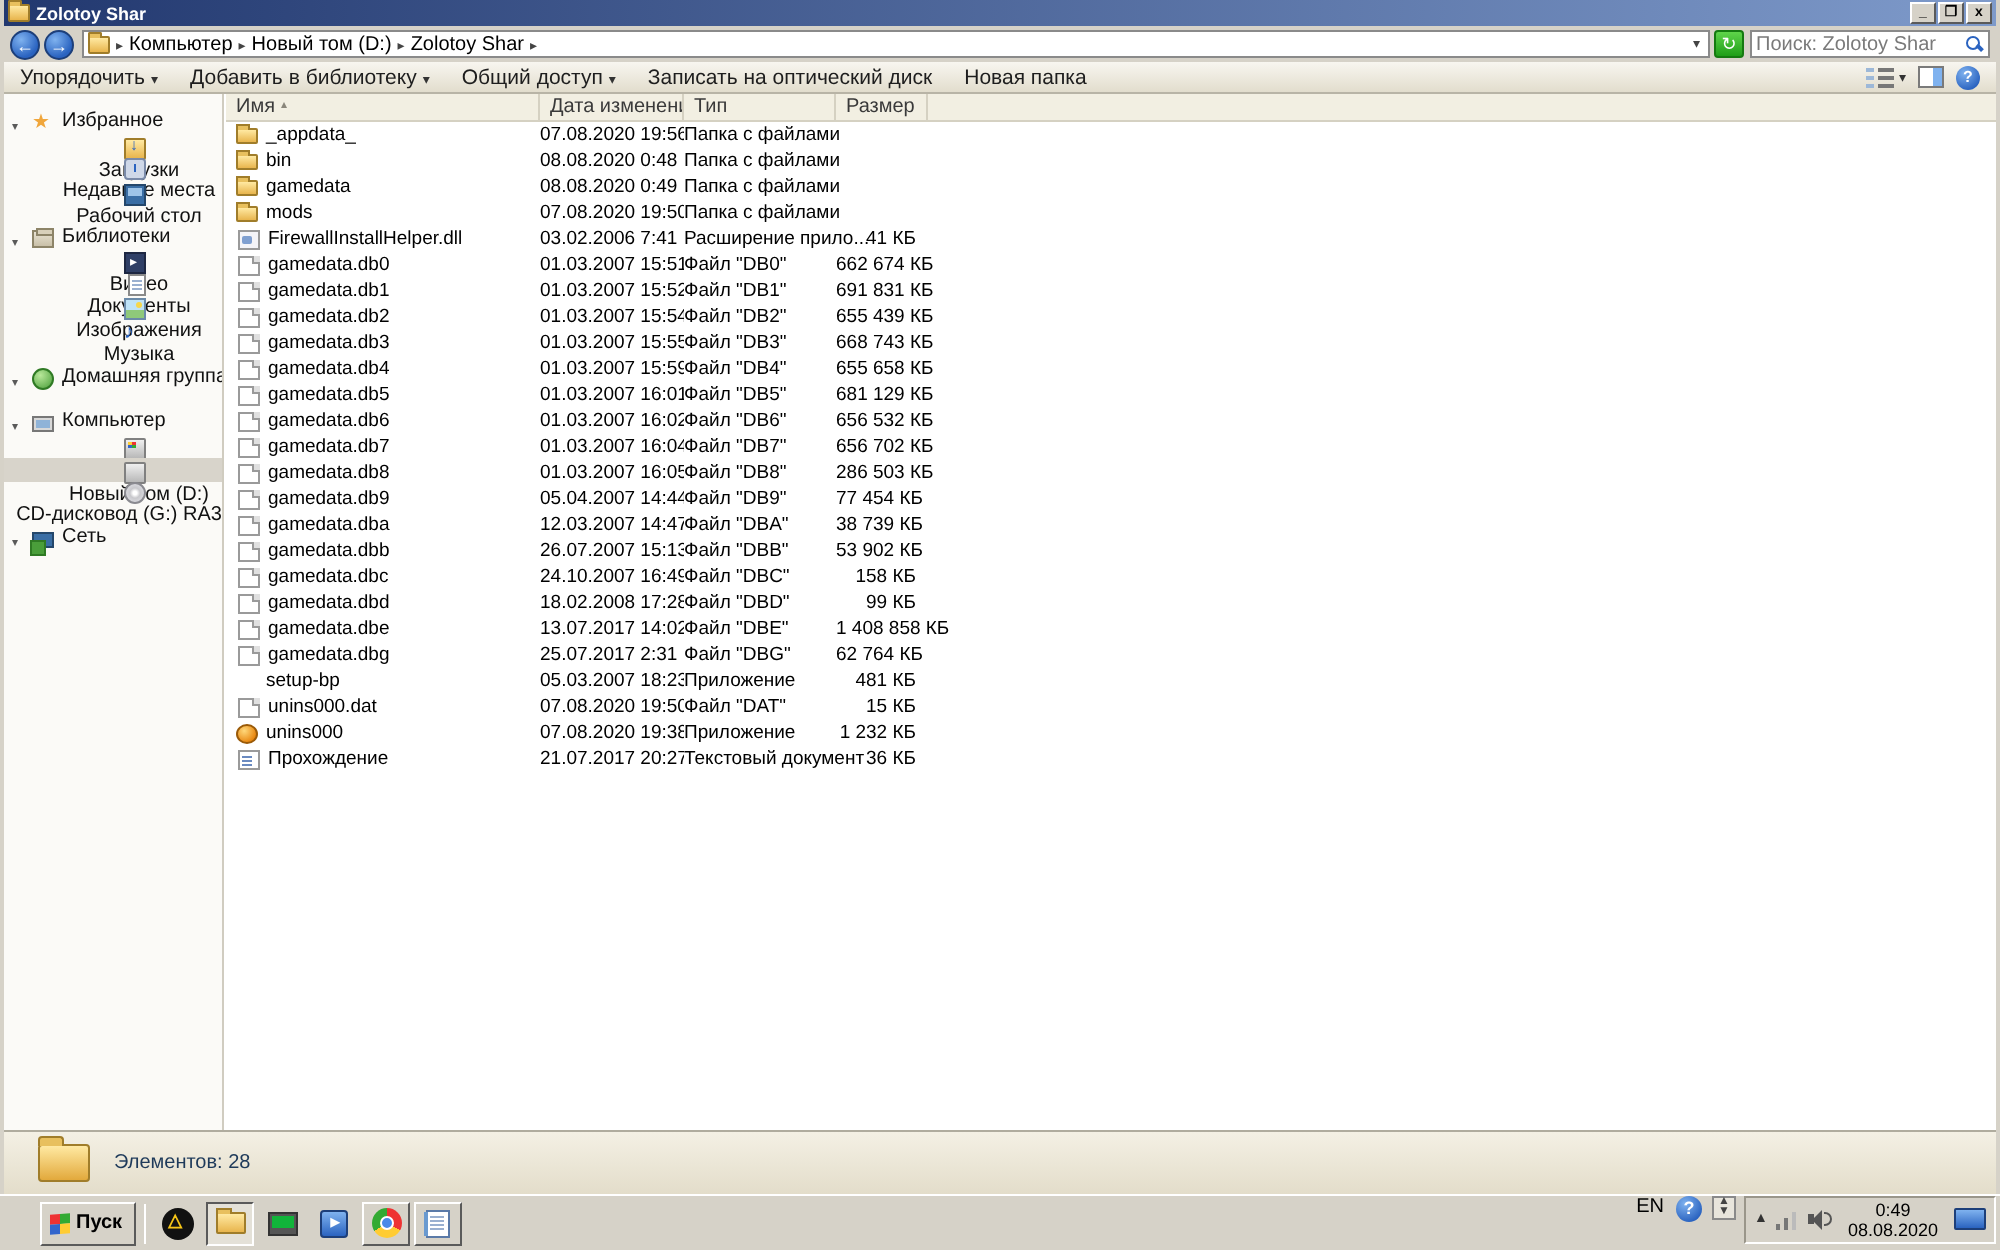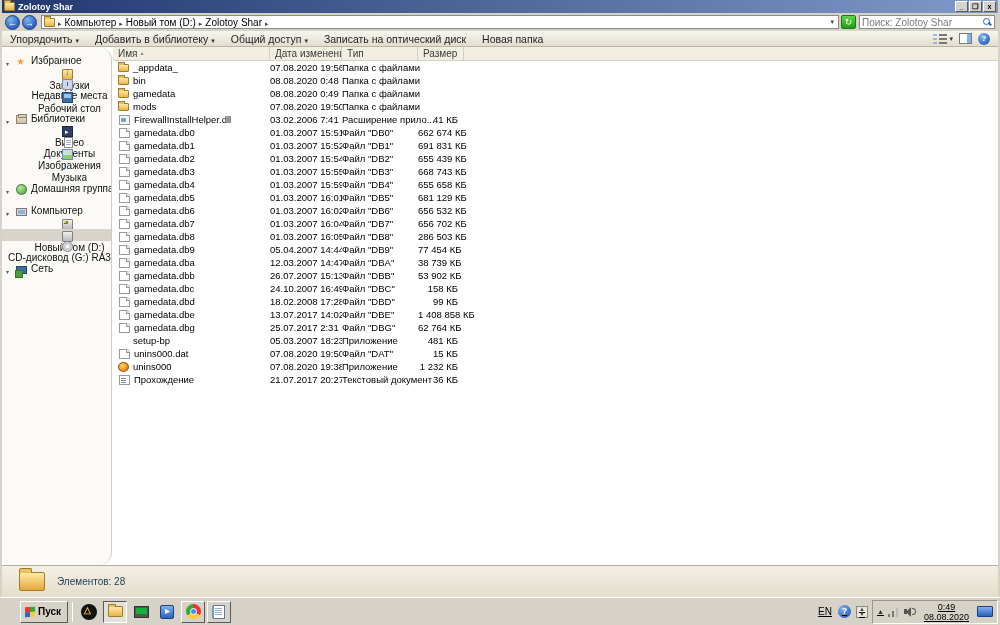--- a/index.html
+++ b/index.html
@@ -33,21 +33,21 @@
             text-align:center; border:1px solid #1d3f7a; }
   .navbtn.back { background:radial-gradient(circle at 35% 30%,#7fb2ef,#2a63c0 70%); margin-right:2px; }
   .navbtn.fwd  { background:radial-gradient(circle at 35% 30%,#7fb2ef,#2a63c0 70%); margin-right:4px; }
   .addrfield { flex:1; height:14px; background:#fff; border:1px solid #8a8a8a;
                display:flex; align-items:center; padding:0 2px; overflow:hidden; white-space:nowrap; }
   .crumb-arrow { color:#444; font-size:7px; margin:0 3px; }
   .crumb { font-size:10px; color:#000; }
   .addr-drop { margin-left:auto; color:#444; font-size:7px; padding:0 2px; }
   .refreshbtn { width:15px; height:14px; margin:0 3px 0 2px; background:linear-gradient(#5fd44a,#1f9e18);
                 border:1px solid #157a10; border-radius:2px; color:#fff; font-size:9px; line-height:12px; text-align:center; }
-  .searchbox { width:136px; height:14px; background:#fff; border:1px solid #8a8a8a;
+  .searchbox { width:120px; height:14px; background:#fff; border:1px solid #8a8a8a;
                display:flex; align-items:center; padding:0 2px; }
   .searchbox .stext { flex:1; color:#7a7a7a; font-size:10px; white-space:nowrap; overflow:hidden; }
   .mag { width:10px; height:10px; position:relative; }
   .mag::before { content:""; position:absolute; left:1px; top:1px; width:5px; height:5px;
                  border:1.5px solid #2a63c0; border-radius:50%; }
   .mag::after { content:""; position:absolute; left:6px; top:6px; width:4px; height:1.5px;
                 background:#2a63c0; transform:rotate(45deg); }
 
   
   .toolband { position:absolute; left:0; top:31px; right:0; height:16px;
@@ -63,21 +63,21 @@
       linear-gradient(#777,#777) 6px 1px/8px 2px no-repeat,
       linear-gradient(#777,#777) 6px 5px/8px 2px no-repeat,
       linear-gradient(#777,#777) 6px 9px/8px 2px no-repeat; }
   .previcon { width:13px; height:11px; border:1px solid #7a7a7a; background:linear-gradient(90deg,#fff 60%,#7fb2ef 60%); }
   .helpicon { width:12px; height:12px; border-radius:50%; background:radial-gradient(circle at 35% 30%,#7fb2ef,#2a63c0 75%);
               color:#fff; font-size:8px; font-weight:bold; text-align:center; line-height:12px; }
 
   
   .main { position:absolute; left:0; top:47px; right:0; bottom:32px; background:#fff; }
   .sidebar { position:absolute; left:0; top:0; width:110px; bottom:0; background:#fbfaf7;
-             border-right:1px solid #d0ccc0; overflow:hidden; padding-top:8px;border-radius:13px; }
+             border-right:1px solid #d0ccc0; overflow:hidden; padding-top:8px; }
   .side-item { height:12px; line-height:12px; display:flex; align-items:center; white-space:nowrap;
                font-size:10px; color:#111; padding-left:14px; position:relative; }
   .side-item.lvl1 { padding-left:26px;flex-direction:column; }
   .side-item.gap { margin-top:10px; }
   .side-item.selected { background:#d8d4cb; }
   .side-item .exp { position:absolute; left:4px; top:3px; font-size:6px; color:#5a5a5a; }
   .sicon { display:inline-block; width:11px; height:11px; margin-right:4px; flex:0 0 11px; position:relative; }
 
   .si-star::before { content:"\2605"; color:#f0a63c; font-size:10px; line-height:11px; }
   .si-downloads { background:linear-gradient(#ffe9a2,#e8b54d); border:1px solid #a07d2a; border-radius:1px; height:8px; margin-top:2px; }
@@ -173,21 +173,21 @@
   .tk-player::after { content:"\25B8"; position:absolute; left:4px; top:-1px; color:#fff; font-size:10px; }
   .tk-chrome { width:15px; height:15px; border-radius:50%;
                background:conic-gradient(#e33 0 33%,#fc3 0 66%,#3a3 0); position:relative; }
   .tk-chrome::after { content:""; position:absolute; left:4px; top:4px; width:7px; height:7px; border-radius:50%;
                background:#4a8ae8; border:1.5px solid #fff; box-sizing:border-box; }
   .tk-notepad { width:12px; height:14px; background:#fff; border:1px solid #5a7aa8; position:relative; }
   .tk-notepad::after { content:""; position:absolute; left:1px; top:2px; width:7px; height:1px; background:#9ab0d0;
                box-shadow:0 2px 0 #9ab0d0, 0 4px 0 #9ab0d0, 0 6px 0 #9ab0d0; }
   .tk-notepad::before { content:""; position:absolute; left:-2px; top:0; width:2px; height:12px; background:#6a9ad0; }
 
-  .tray { margin-left:auto; display:flex; align-items:center; height:28px;text-decoration:underline; }
+  .tray { margin-left:auto; display:flex; height:28px; }
   .tray .lang { font-size:10px; margin-right:6px; }
   .tray-help { width:13px; height:13px; border-radius:50%; background:radial-gradient(circle at 35% 30%,#7fb2ef,#2a63c0 75%);
                color:#fff; font-size:9px; font-weight:bold; text-align:center; line-height:13px; margin-right:5px; }
   .tray-kbd { width:12px; height:12px; border:1px solid #8a8a8a; background:#e8e5dc; font-size:6px; line-height:5px;
               text-align:center; color:#444; margin-right:4px; }
   .traywell { height:24px; border:1px solid; border-color:#9a968a #fff #fff #9a968a;
               display:flex; align-items:center; padding:0 4px; gap:4px; margin-right:2px; }
   .tr-up { font-size:7px; color:#333; }
   .tr-signal { width:12px; height:10px; background:
         linear-gradient(#777,#777) 0 7px/2px 3px no-repeat,

